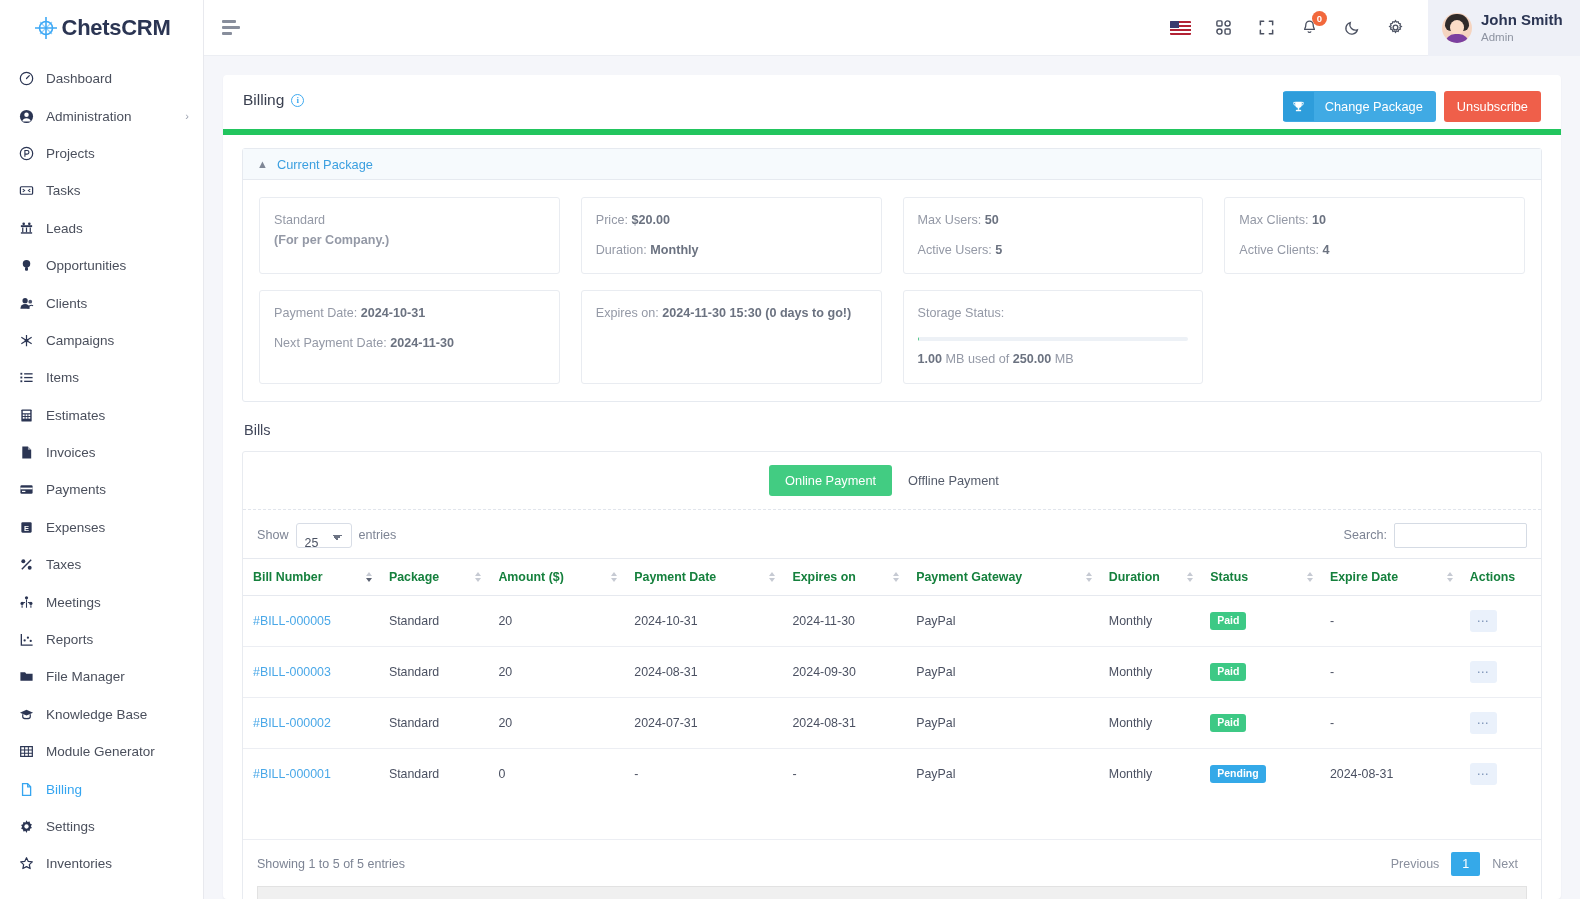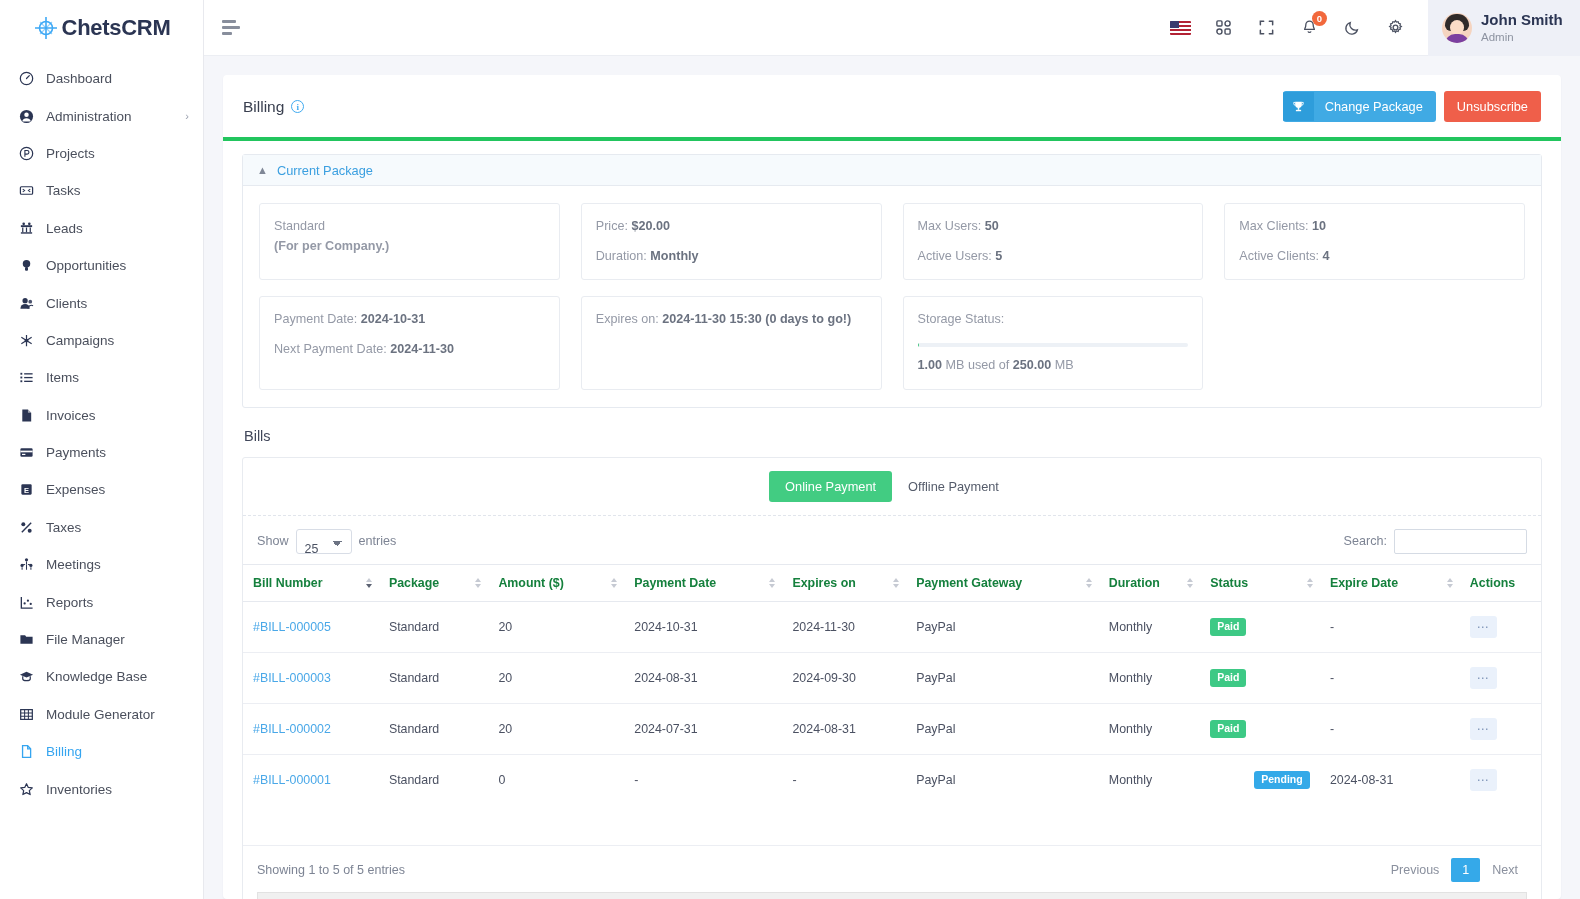--- a/index.html
+++ b/index.html
@@ -125,23 +125,23 @@
   .card {
     background: #ffffff;
     border-radius: 4px;
     box-shadow: 0 1px 2px rgba(45,55,80,0.06);
     height: 100%;
     display: flex; flex-direction: column;
     overflow: hidden;
   }
 
   .card-head {
-    display: flex; align-items: center;
-    padding: 16px 20px 15px 20px;
-    border-bottom: 4px solid #22c55e;
+    display: flex; align-items: flex-start;
+    padding: 16px 20px 7px 20px;
+    border-bottom: 6px solid #22c55e;
   }
   .page-title { font-size: 15.5px; color: #3a4050; }
   .info-icon {
     display: inline-flex; align-items: center; justify-content: center;
     width: 13px; height: 13px; border-radius: 50%;
     border: 1.2px solid #3faaf0; color: #3faaf0;
     font-size: 9px; font-weight: bold;
     margin-left: 7px; vertical-align: 2px;
     font-family: "Liberation Serif", serif;
   }
@@ -277,21 +277,21 @@
     white-space: nowrap; overflow: hidden; text-overflow: ellipsis;
   }
   table.dt tr:last-child td { border-bottom: none; }
   td .billlink { color: #4aa8e8; cursor: pointer; }
   .badge {
     display: inline-block; font-size: 10.5px; font-weight: bold;
     color: #fff; border-radius: 3px; padding: 3px 7px;
     line-height: 1.1;
   }
   .badge.paid { background: #3dc985; }
-  .badge.pending { background: #34a9e8; margin-left: 44px; }
+  .badge.pending { background: #34a9e8; }
   .act-btn {
     display: inline-flex; align-items: center; justify-content: center;
     width: 27px; height: 22px; border-radius: 3px;
     background: #eaf1fb; color: #7c93b6;
     font-size: 12px; cursor: pointer; letter-spacing: 1px;
     border: none;
   }
 
   .dt-footer {
     display: flex; align-items: center;
@@ -432,20 +432,37 @@
               <rect x="1.5" y="11" width="2" height="2"></rect>
               <rect x="5.5" y="3.4" width="9" height="1.4"></rect>
               <rect x="5.5" y="7.4" width="9" height="1.4"></rect>
               <rect x="5.5" y="11.4" width="9" height="1.4"></rect>
             </g>
           </svg>
         </span>
       <span class="lbl">Items</span>
     </div>
 
+    <div class="nav-item">
+      <span class="ico">
+          <svg width="15" height="15" viewBox="0 0 16 16">
+            <rect x="2.5" y="1.5" width="11" height="13" rx="1" fill="currentColor"></rect>
+            <rect x="4" y="3" width="8" height="2.6" fill="#fff"></rect>
+            <g fill="#fff">
+              <rect x="4" y="6.8" width="2" height="1.8"></rect>
+              <rect x="7" y="6.8" width="2" height="1.8"></rect>
+              <rect x="10" y="6.8" width="2" height="1.8"></rect>
+              <rect x="4" y="9.6" width="2" height="1.8"></rect>
+              <rect x="7" y="9.6" width="2" height="1.8"></rect>
+              <rect x="10" y="9.6" width="2" height="1.8"></rect>
+            </g>
+          </svg>
+        </span>
+      <span class="lbl">Estimates</span>
+    </div>
 
     <div class="nav-item">
       <span class="ico">
           <svg width="15" height="15" viewBox="0 0 16 16">
             <path d="M3.5 1.5h6l3.5 3.5v9.5h-9.5z" fill="currentColor"></path>
             <path d="M9.5 1.5v3.5h3.5" fill="#fff" opacity="0.55"></path>
           </svg>
         </span>
       <span class="lbl">Invoices</span>
     </div>
@@ -538,20 +555,29 @@
     <div class="nav-item active">
       <span class="ico">
           <svg width="15" height="15" viewBox="0 0 16 16">
             <path d="M3.8 1.8h5.4l3.2 3.2v9.2h-8.6z" fill="none" stroke="currentColor" stroke-width="1.4"></path>
             <path d="M9.2 1.8v3.4h3.2" fill="none" stroke="currentColor" stroke-width="1.2"></path>
           </svg>
         </span>
       <span class="lbl">Billing</span>
     </div>
 
+    <div class="nav-item">
+      <span class="ico">
+          <svg width="15" height="15" viewBox="0 0 16 16">
+            <path d="M8 1.2l1.1 1.9 2.2-.4.5 2.2 2 .9-1.2 1.9 1.2 1.9-2 .9-.5 2.2-2.2-.4L8 14.8l-1.1-1.9-2.2.4-.5-2.2-2-.9 1.2-1.9L2.2 6.4l2-.9.5-2.2 2.2.4z" fill="currentColor"></path>
+            <circle cx="8" cy="8" r="2.3" fill="#fff"></circle>
+          </svg>
+        </span>
+      <span class="lbl">Settings</span>
+    </div>
 
     <div class="nav-item">
       <span class="ico">
           <svg width="15" height="15" viewBox="0 0 16 16">
             <path d="M8 1.8l1.9 4 4.3.5-3.2 2.9.9 4.2L8 11.3l-3.9 2.1.9-4.2L1.8 6.3l4.3-.5z" fill="none" stroke="currentColor" stroke-width="1.3" stroke-linejoin="round"></path>
           </svg>
         </span>
       <span class="lbl">Inventories</span>
     </div>
   </nav>

